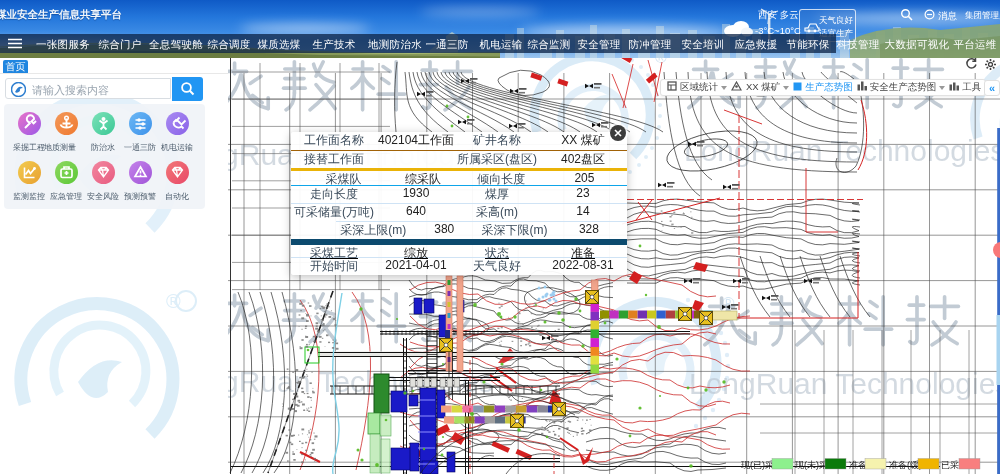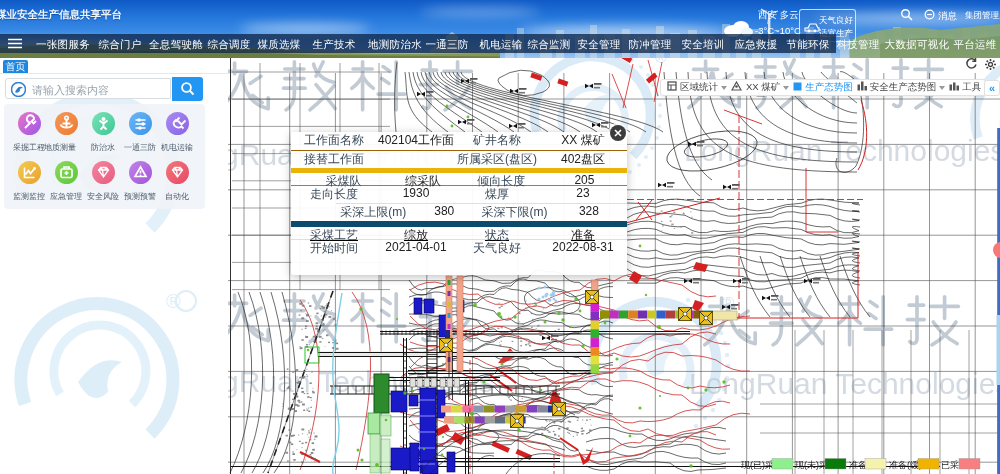--- a/index.html
+++ b/index.html
@@ -1001,31 +1001,37 @@
       <div class="pv">402104工作面</div>
       <div class="pl">矿井名称</div>
       <div class="pv">XX 煤矿</div>
     </div>
 <div class="prow" style="border-top:1px solid #a16207;">
       <div class="pl">接替工作面</div>
       <div class="pv"></div>
       <div class="pl">所属采区(盘区)</div>
       <div class="pv">402盘区</div>
     </div>
-<div class="prow" style="border-top:5px solid #eab308;padding-left:11px;">
+<div class="prow" style="border-top:3px solid #eab308;padding-left:11px;">
       <div class="pl">采煤队</div>
       <div class="pv">综采队</div>
       <div class="pl">倾向长度</div>
       <div class="pv">205</div>
     </div>
 <div class="prow" style="border-top:1px solid #0ea5e9;">
       <div class="pl">走向长度</div>
       <div class="pv">1930</div>
       <div class="pl">煤厚</div>
       <div class="pv">23</div>
+    </div>
+<div class="prow" style="border-top:1px solid #cfe3f5;">
+      <div class="pl">可采储量(万吨)</div>
+      <div class="pv">640</div>
+      <div class="pl">采高(m)</div>
+      <div class="pv">14</div>
     </div>
 <div class="prow" style="border-top:1px solid #cfe3f5;margin-left:45px;">
       <div class="pl">采深上限(m)</div>
       <div class="pv">380</div>
       <div class="pl">采深下限(m)</div>
       <div class="pv">328</div>
     </div>
 <div class="prow" style="border-top:6px solid #0c4a6e;text-decoration:underline;">
       <div class="pl">采煤工艺</div>
       <div class="pv">综放</div>

